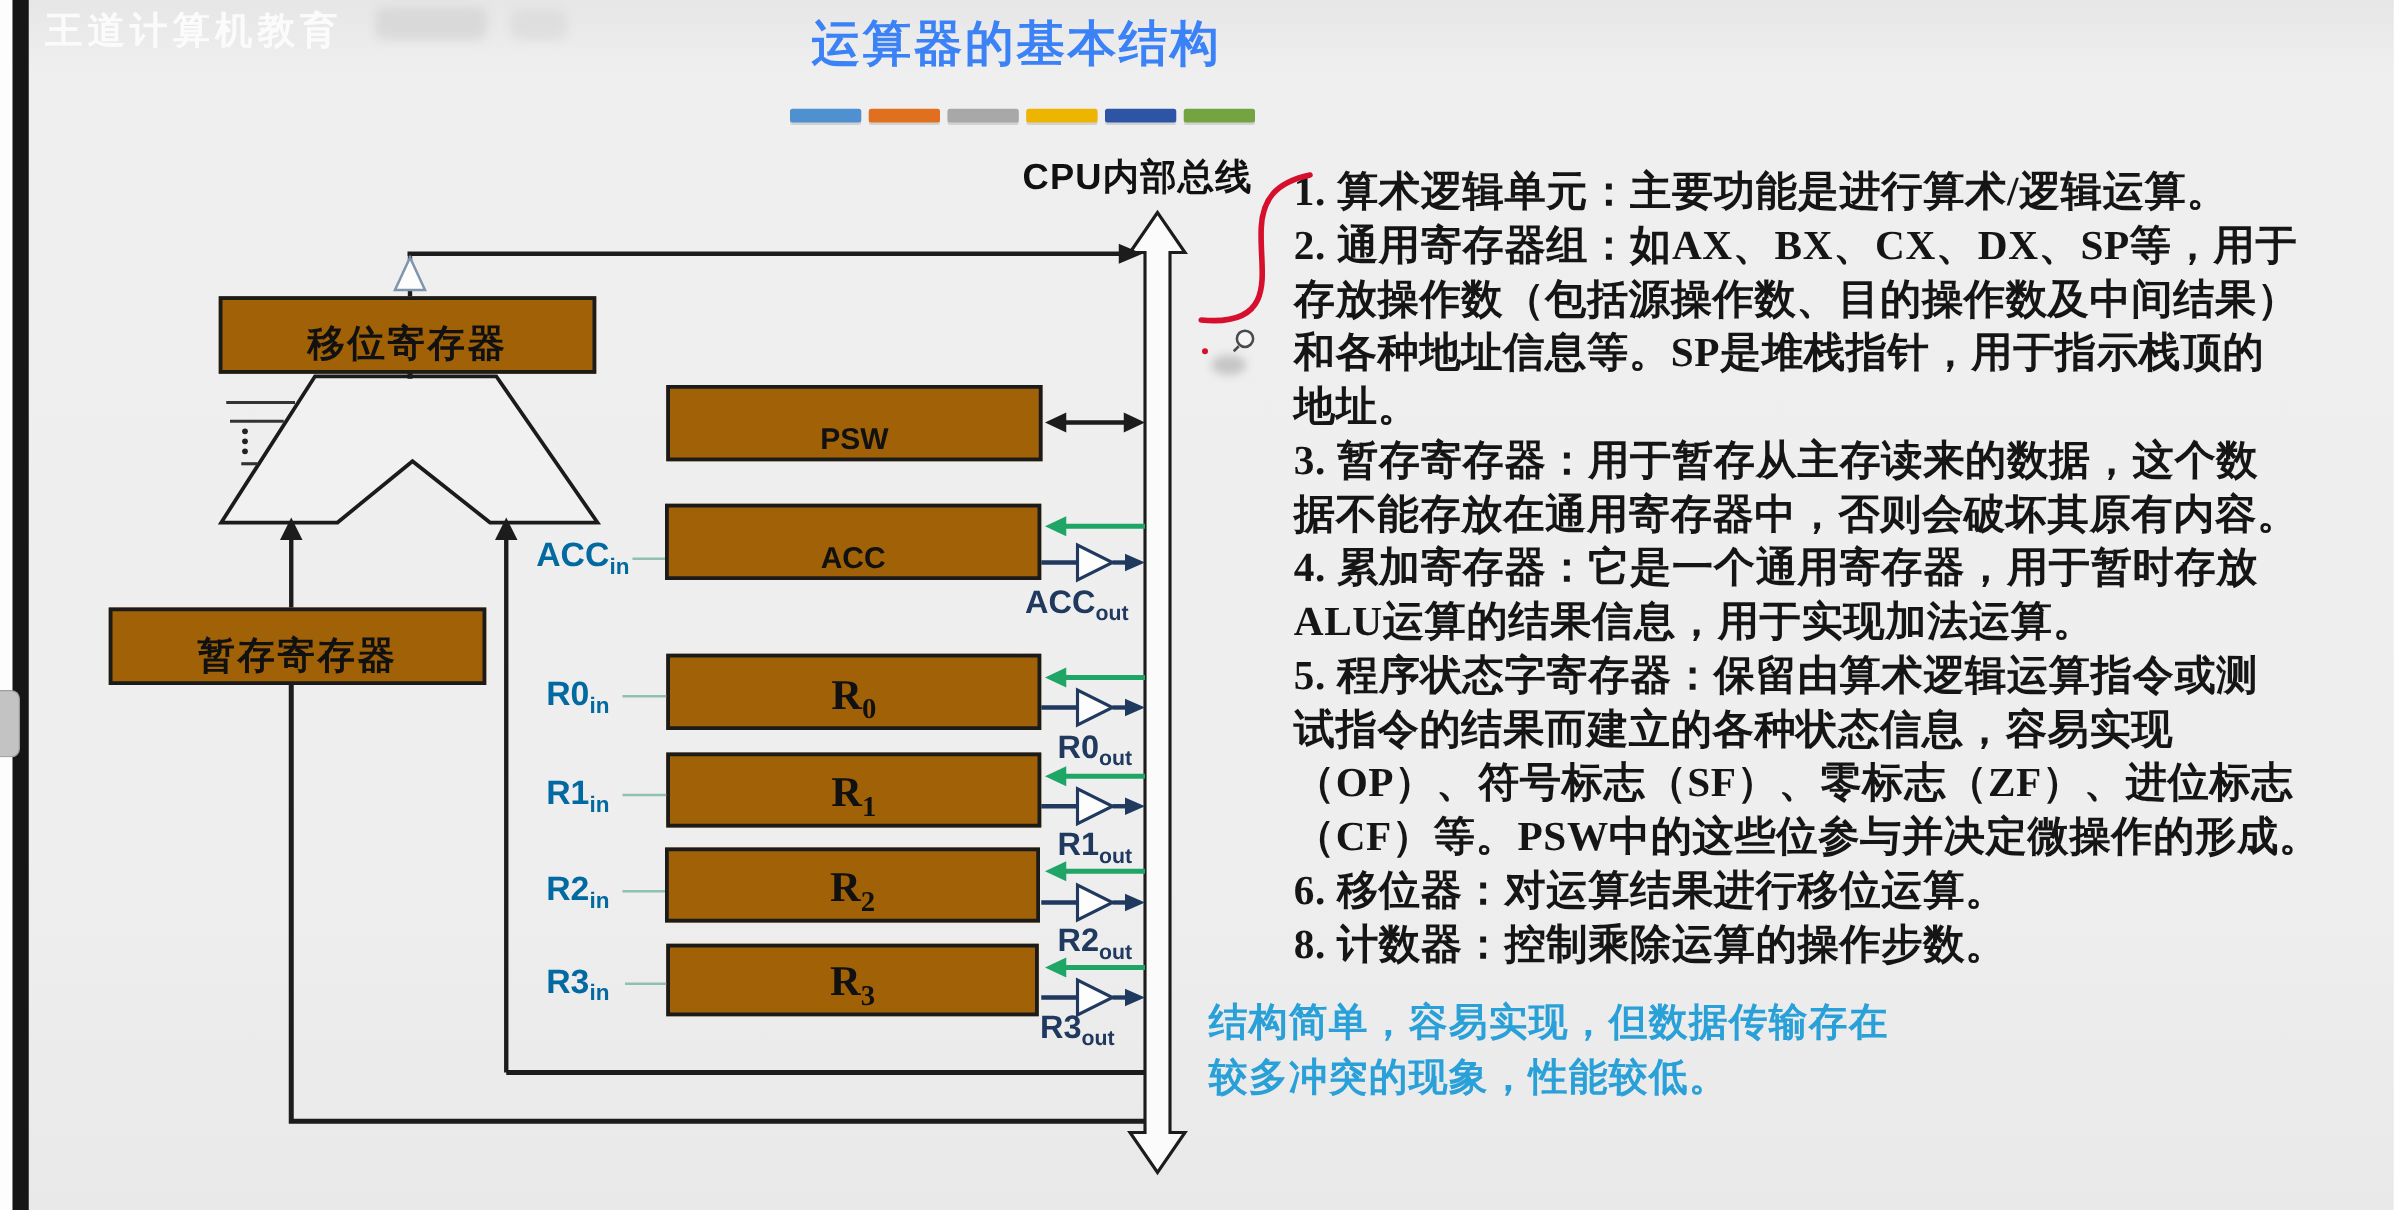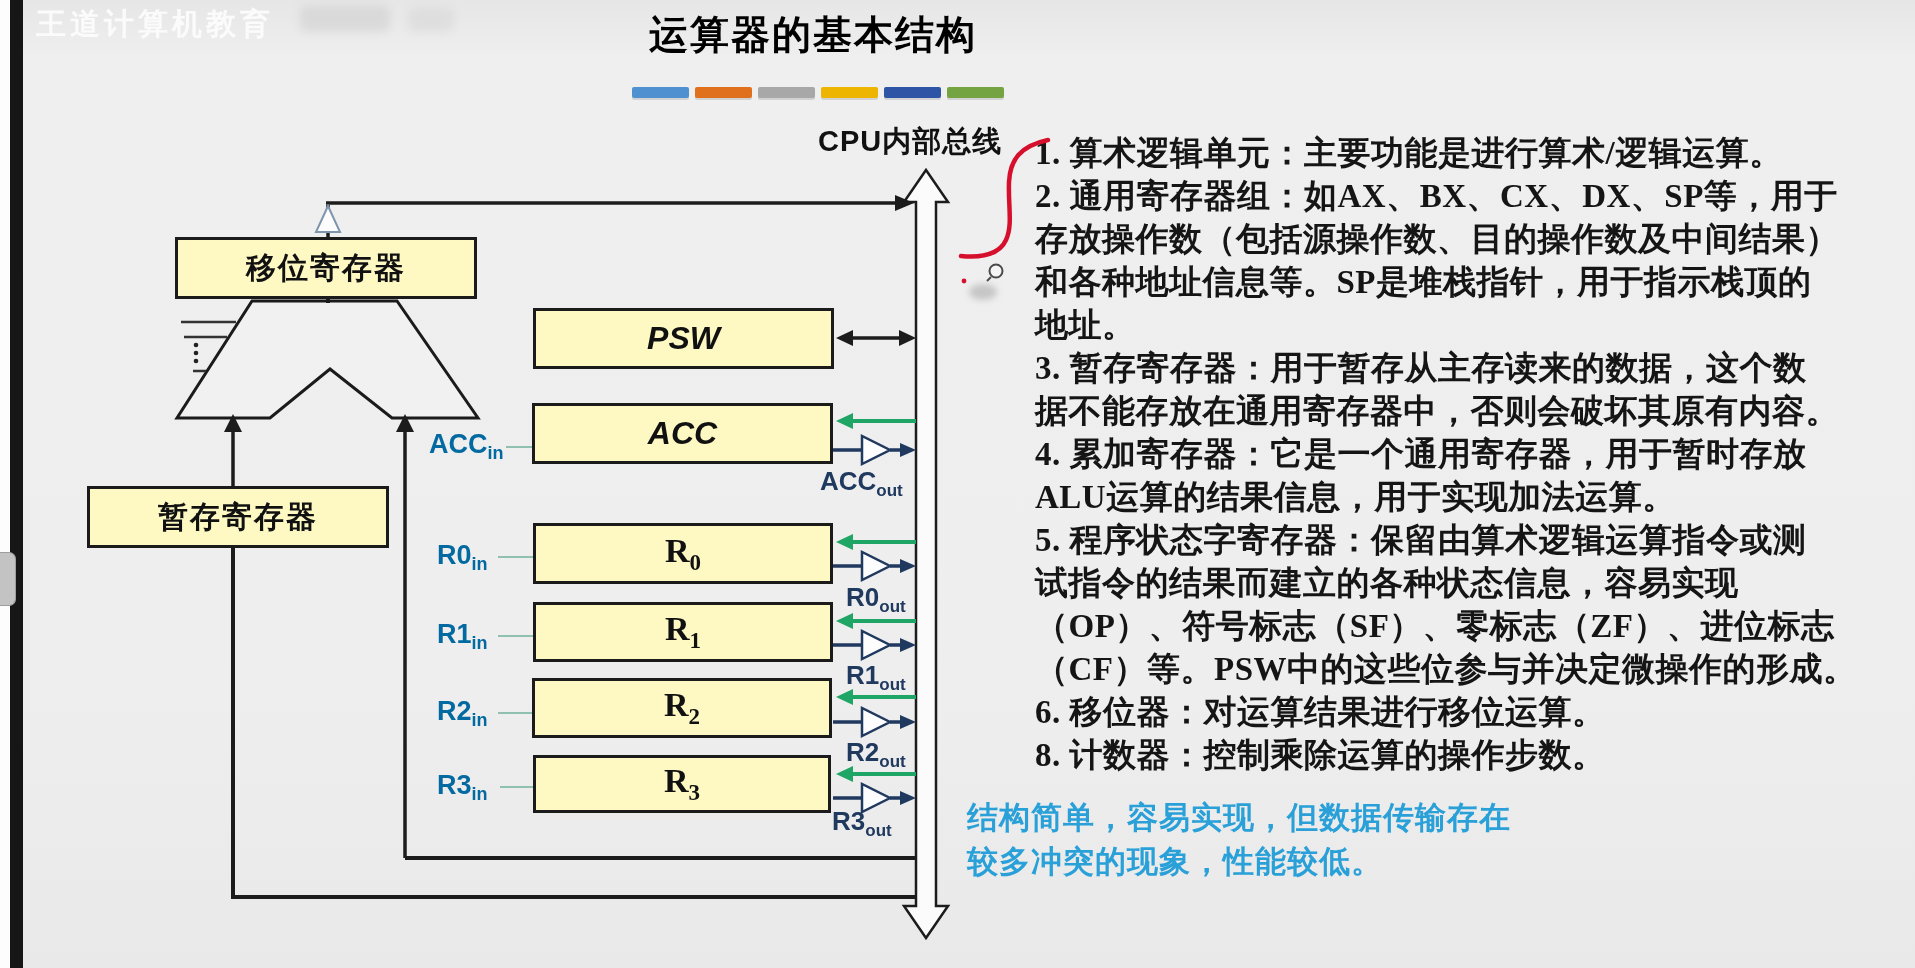--- a/index.html
+++ b/index.html
@@ -12,27 +12,27 @@
   
   .edge-white{left:0;top:0;width:10px;height:968px;background:#fdfdfd;}
   .edge-black{left:10px;top:0;width:13px;height:968px;background:#161616;}
   .side-tab{left:0;top:552px;width:15px;height:52px;background:#c3c3c3;border:1px solid #9d9d9d;border-left:none;border-radius:0 7px 7px 0;}
   
   .watermark{left:36px;top:4px;font-size:30px;font-weight:700;letter-spacing:4px;color:rgba(252,252,252,.95);}
   .smudge{border-radius:8px;filter:blur(4px);}
   .smudge.a{left:300px;top:6px;width:90px;height:26px;background:rgba(190,190,190,.35);}
   .smudge.b{left:408px;top:8px;width:46px;height:24px;background:rgba(200,200,200,.30);}
   
-  .title{left:813px;top:8px;transform:translateX(-50%);font-size:39px;font-weight:700;letter-spacing:2px;color:#000000;white-space:nowrap;}
+  .title{left:813px;top:8px;transform:translateX(-50%);font-size:39px;font-weight:700;letter-spacing:2px;color:#3b82f6;white-space:nowrap;}
   .bars{left:632px;top:87px;display:flex;gap:6px;}
   .bars .bar{width:57px;height:11px;border-radius:2px;box-shadow:0 2px 0 rgba(0,0,0,.12);}
   
-  .dbox{box-sizing:border-box;border:3px solid #1b1b1b;background:#fef9c3;display:flex;align-items:center;justify-content:center;color:#111;}
+  .dbox{box-sizing:border-box;border:3px solid #1b1b1b;background:#a16207;display:flex;align-items:flex-end;justify-content:center;color:#111;}
   .cjk-box{font-size:30px;font-weight:600;letter-spacing:2px;font-family:"Liberation Serif","DejaVu Serif",serif;}
-  .lat-box{font-size:32px;font-weight:700;font-style:italic;}
+  .lat-box{font-size:24px;font-weight:700;}
   .reg-name{font-family:"Liberation Serif","DejaVu Serif",serif;font-weight:600;font-size:34px;}
   .reg-name sub{font-size:23px;}
   .alu-label{font-size:33px;font-weight:600;color:#111;}
   .bus-label{left:818px;top:122px;font-size:29px;font-weight:600;color:#111;letter-spacing:1px;}
   .in-label{font-size:27px;font-weight:700;color:#0369a1;white-space:nowrap;}
   .in-label sub{font-size:18px;font-weight:700;}
   .out-label{font-size:26px;font-weight:700;color:#20395f;white-space:nowrap;}
   .out-label sub{font-size:17px;font-weight:700;}
   
   .note{left:1035px;font-size:33px;font-weight:600;color:#151515;letter-spacing:.5px;white-space:nowrap;

